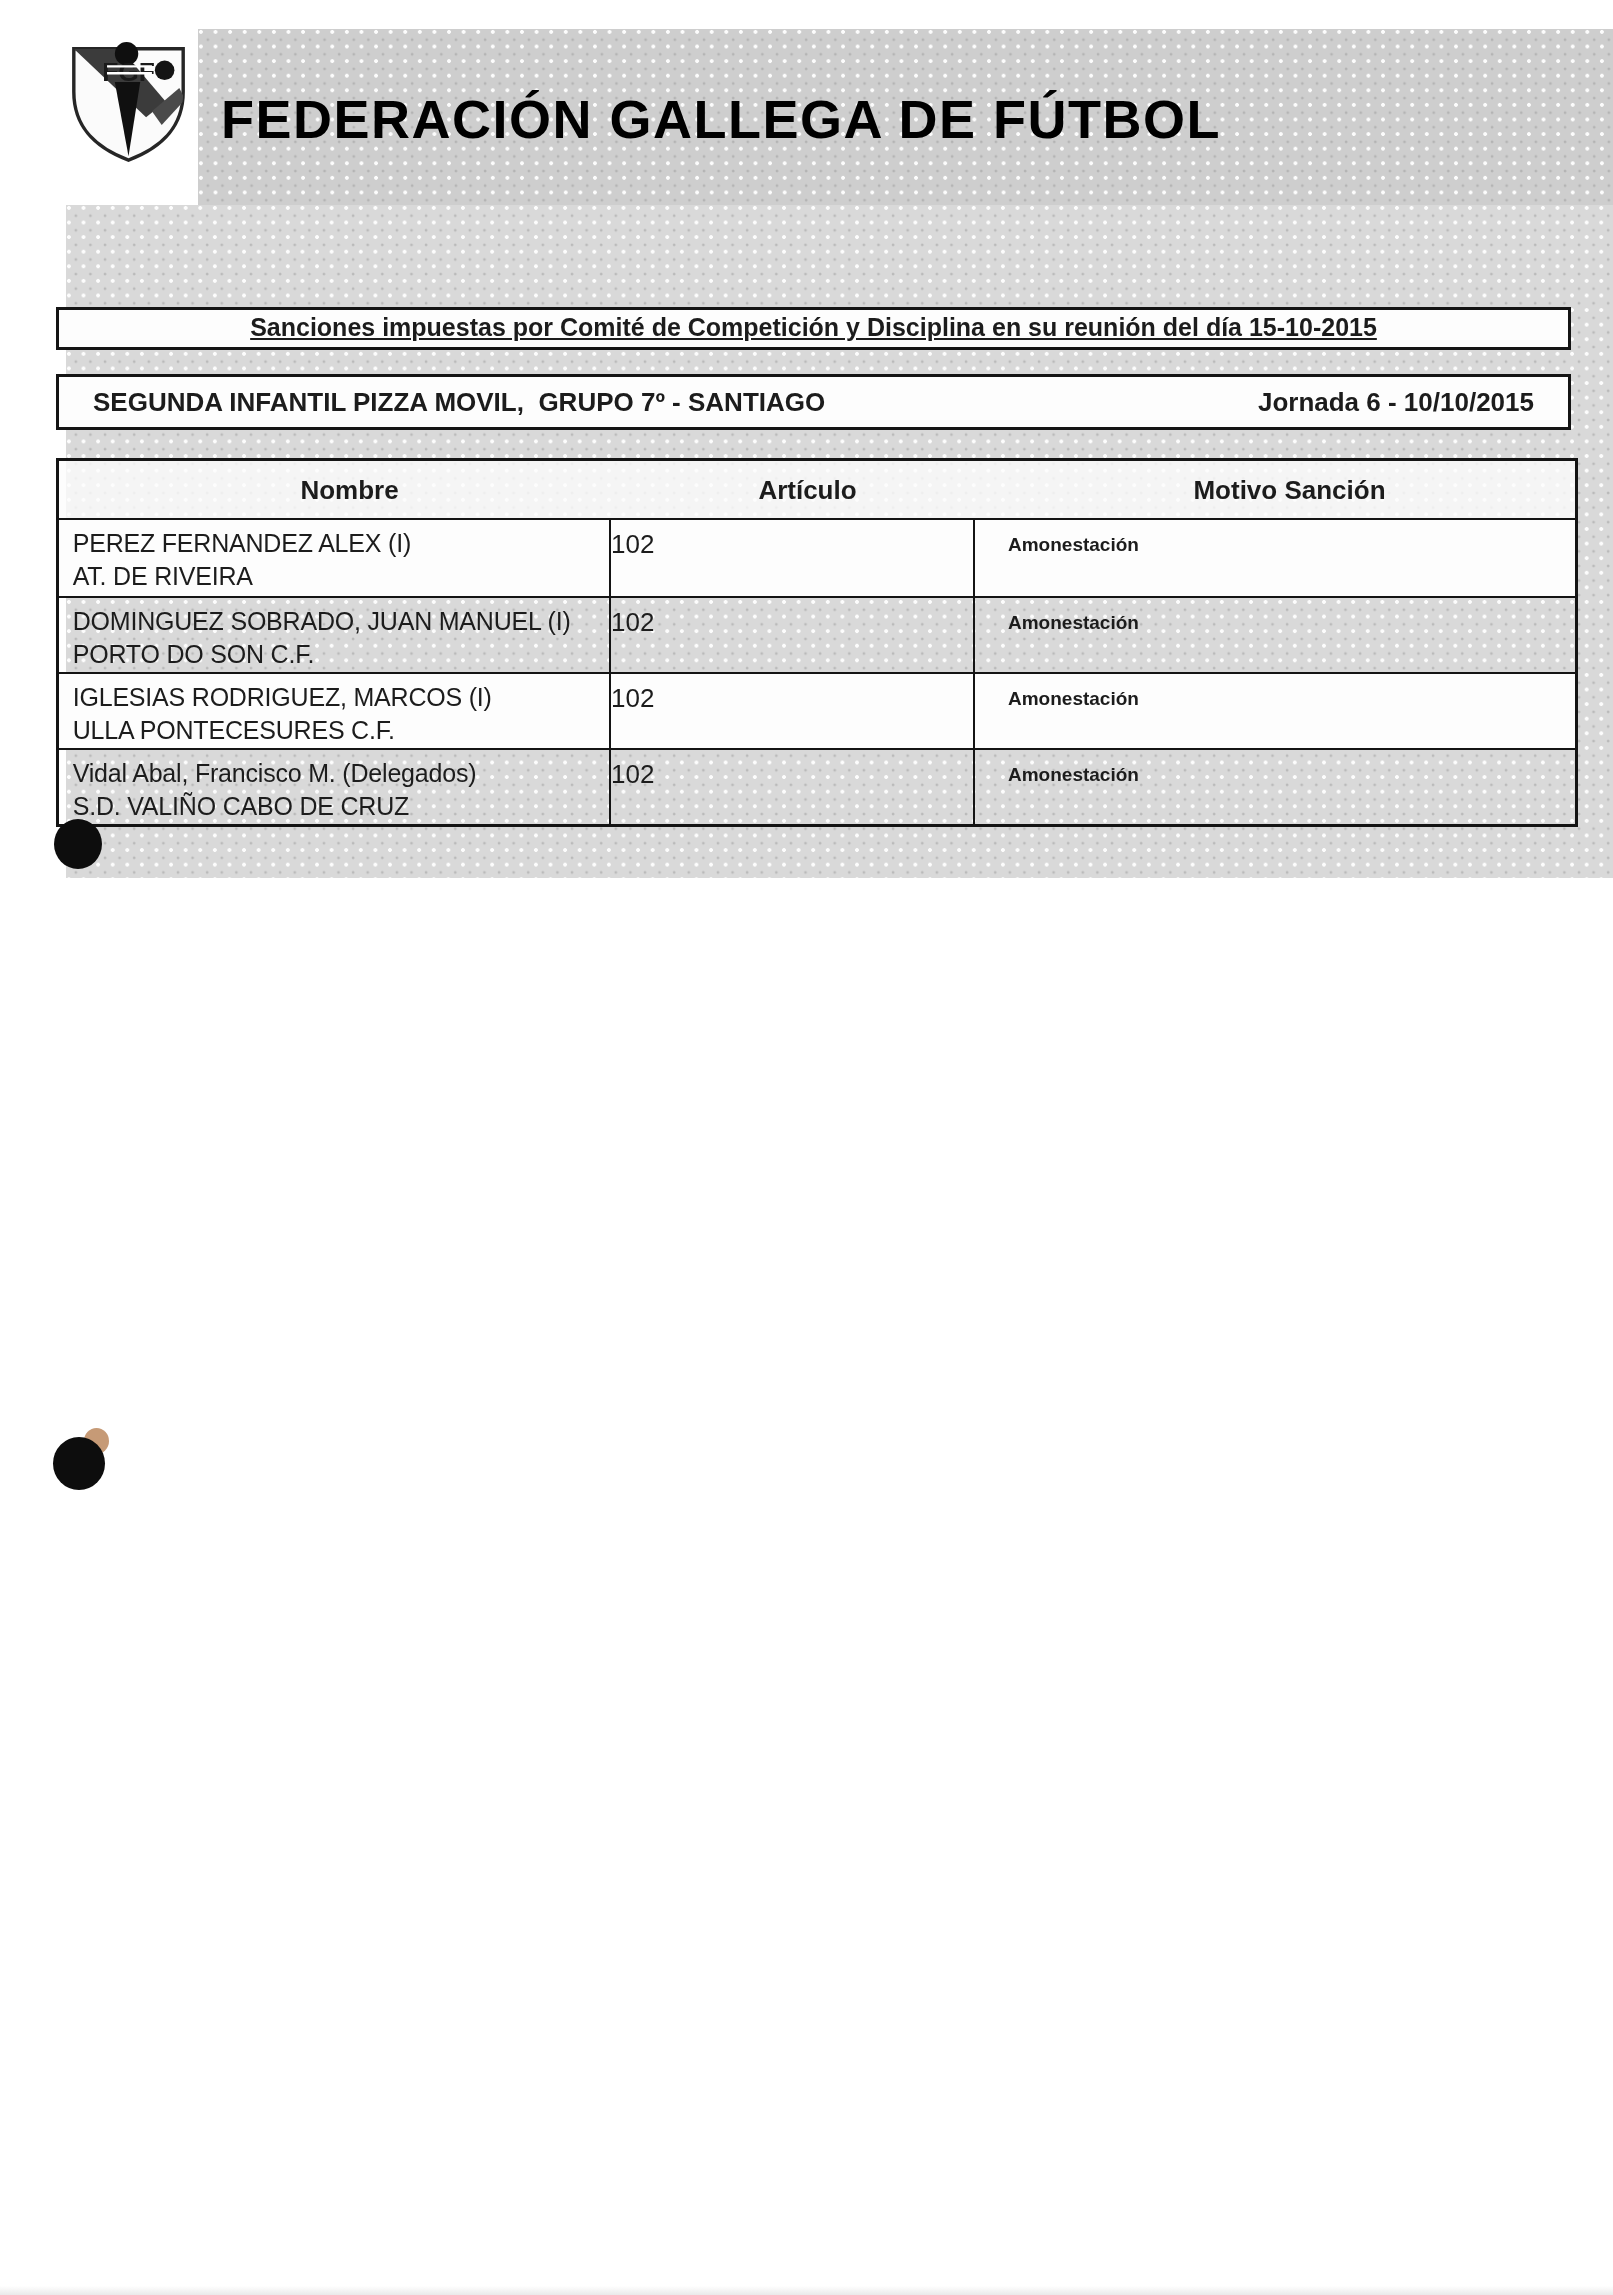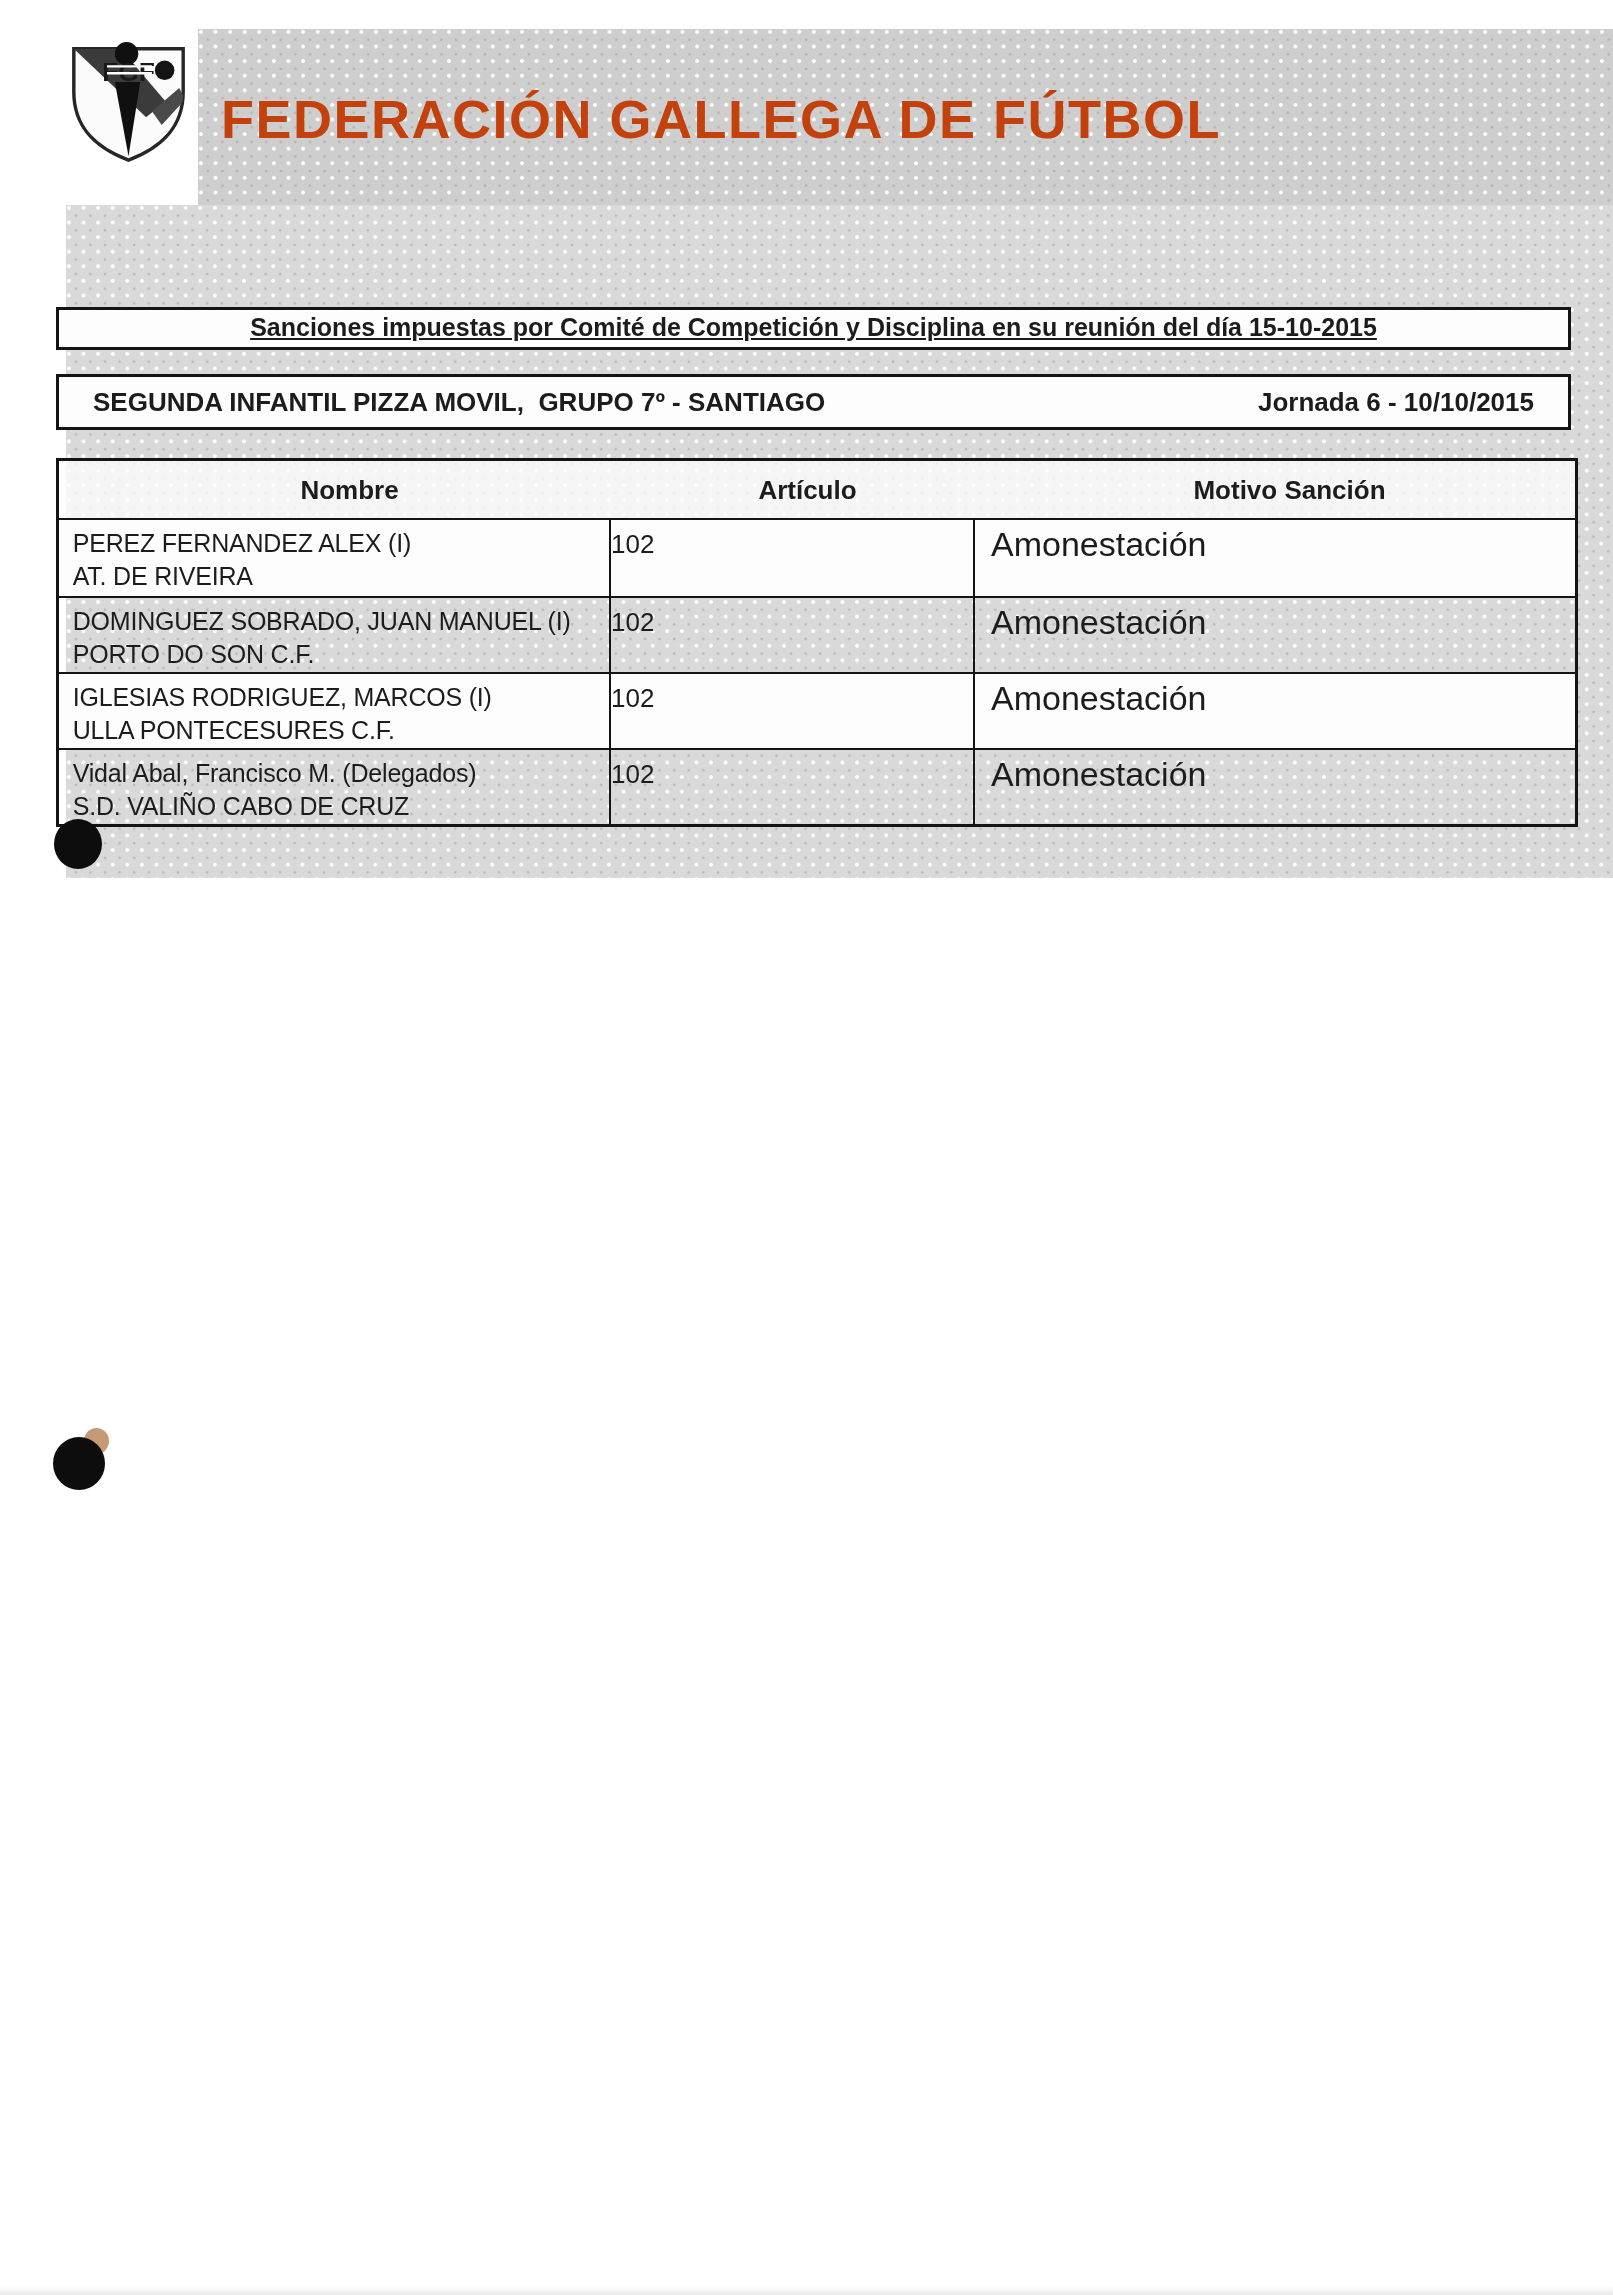--- a/index.html
+++ b/index.html
@@ -28,21 +28,21 @@
 
   .logo-box {
     position:absolute; left:0; top:0; width:198px; height:205px;
     background:#ffffff;
   }
   .logo-box svg { position:absolute; left:64px; top:41px; }
 
   .org-title {
     position:absolute; left:221px; top:88px;
     font-size:54px; font-weight:bold; letter-spacing:1.5px;
-    color:#c2410c; white-space:nowrap;
+    color:#000000; white-space:nowrap;
   }
 
   .notice-box {
     position:absolute; left:56px; top:307px; width:1515px; height:43px;
     border:3.9px solid #141414; background:#fdfdfd;
     text-align:center;
   }
   .notice-text {
     display:inline-block; line-height:35px;
     font-size:25px; font-weight:bold; text-decoration:underline;
@@ -80,21 +80,21 @@
   .td.name {
     padding-left:13.7px; font-size:25px; line-height:33px;
     letter-spacing:-0.2px; white-space:nowrap;
     border-right:2.9px solid #141414;
   }
   .td.name .line { display:block; }
   .td.art {
     font-size:26px; line-height:35px;
     border-right:2.9px solid #141414;
   }
-  .td.motivo { padding-left:16px; font-size:34px; line-height:35px; }
+  .td.motivo { padding-left:33px; font-size:19px; line-height:35px;font-weight:bold; }
 
   .punch-hole {
     position:absolute; background:#0d0d0d; border-radius:50%; z-index:5;
   }
   .hole-1 { left:54px; top:819px;  width:48px; height:50px; }
   .hole-2 { left:53px; top:1437px; width:52px; height:53px; }
   .punch-stain {
     position:absolute; left:84px; top:1428px; width:25px; height:26px;
     background:#c69a76; border-radius:50%; z-index:4;
   }

